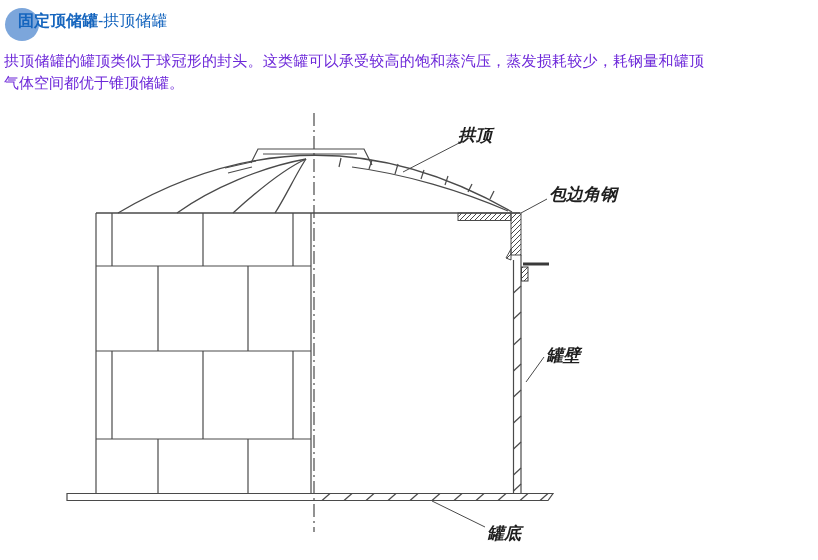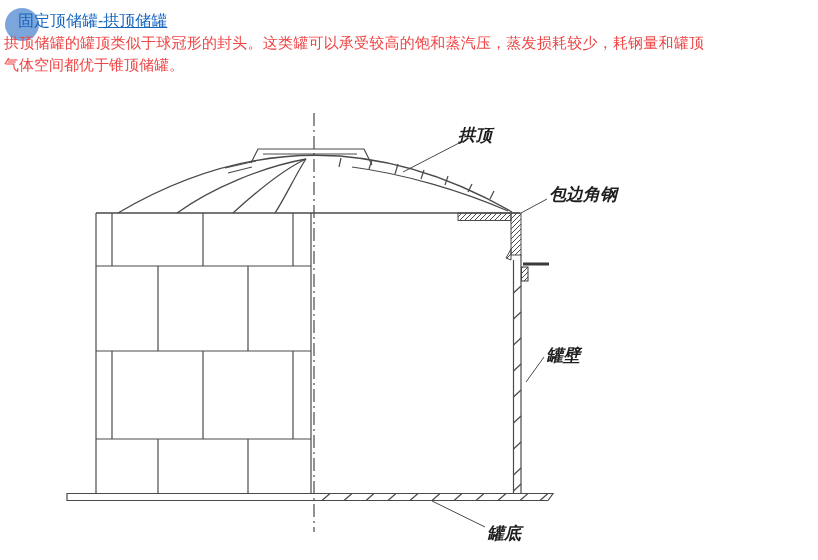--- a/index.html
+++ b/index.html
@@ -10,25 +10,25 @@
   }
   .header{position:absolute;left:0;top:0;width:818px;height:46px;}
   .header-circle{
     position:absolute;left:5px;top:8px;width:34px;height:33px;
     border-radius:50%;background:#7ca6db;
   }
   .page-title{
     position:absolute;left:18px;top:12px;font-size:16px;line-height:18px;
     color:#1565be;white-space:nowrap;
   }
-  .title-primary{font-weight:normal;}
-  .title-secondary{font-weight:normal;text-decoration:underline;}
+  .title-primary{font-weight:bold;}
+  .title-secondary{font-weight:normal;}
   .intro{
-    position:absolute;left:4px;top:32px;width:700px;
-    font-size:15px;line-height:22px;color:#ef4444;
+    position:absolute;left:4px;top:50px;width:700px;
+    font-size:15px;line-height:22px;color:#6d28d9;
     text-align:justify;
   }
   .diagram-wrap{position:absolute;left:0;top:110px;width:818px;height:450px;font-style:italic;}
   svg text.part-label{
     font-family:"Liberation Sans","DejaVu Sans",sans-serif;
     font-size:17px;font-weight:bold;fill:#1f1f1f;
   }
 </style>
 </head>
 <body>

